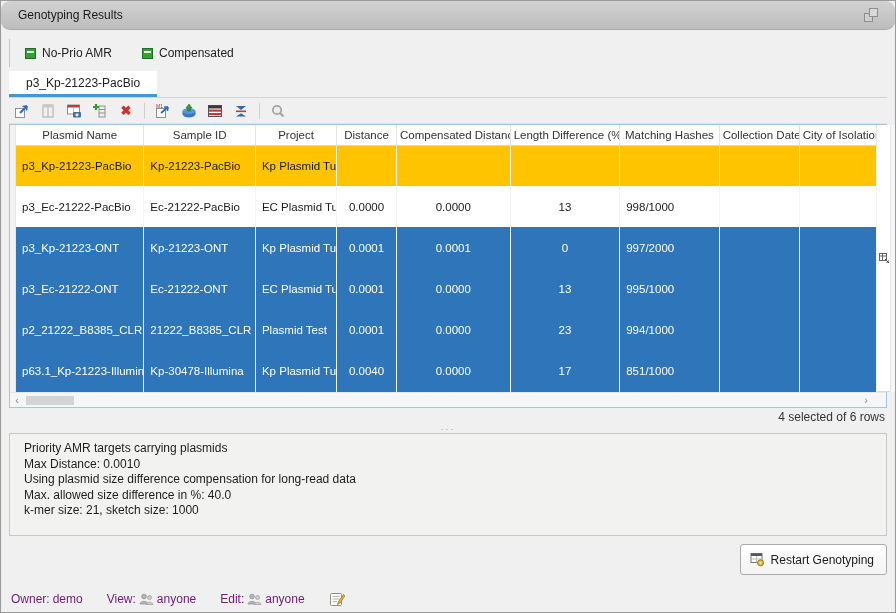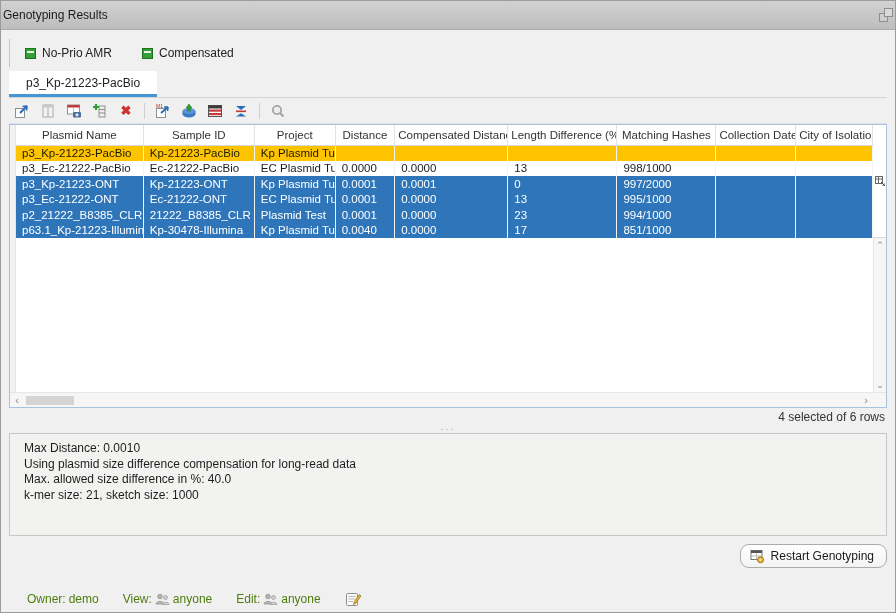--- a/index.html
+++ b/index.html
@@ -2,21 +2,21 @@
 <html><head>
 <meta charset="utf-8">
 <style>
   * { margin:0; padding:0; box-sizing:border-box; }
   html,body { background:#e8e8e8; }
   body { font-family:"Liberation Sans", sans-serif; }
   .window { width:896px; height:613px; background:#f0f0f0; border:1px solid #9b9b9b;
             position:relative; overflow:hidden; }
   .titlebar { height:29px; background:linear-gradient(#d2d2d2,#bdbdbd);
               border-bottom:1px solid #ababab; display:flex; align-items:center;
-              padding:0 2px; font-size:12px; color:#1a1a1a; }
+              padding:0 17px; font-size:12px; color:#1a1a1a;border-radius:9px; }
   .float-btn { margin-left:auto; width:14px; height:14px; position:relative; cursor:default; }
   .float-btn .sq1 { position:absolute; right:0; top:0; width:9px; height:9px; border:1.5px solid #8d8d8d; background:#d9d9d9;}
   .float-btn .sq2 { position:absolute; left:0; bottom:0; width:9px; height:9px; border:1.5px solid #8d8d8d; background:#cfcfcf;}
   .main { padding:0 8px; }
   
   .tabs { display:flex; margin-top:9px; height:28px; align-items:stretch; }
   .tab { display:flex; align-items:center; gap:6px; padding:0 15px; font-size:12px;
          color:#222; position:relative; cursor:default; }
   .tab.active { background:#ffffff; border-bottom:3px solid #4596d5; }
   .tab.inactive { border-left:1px solid #c6c6c6; }
@@ -32,28 +32,28 @@
   .toolbar { display:flex; align-items:center; height:26px; padding:0 2px; gap:4px;
              border-bottom:1px solid #e2e2e2; }
   .tbtn { width:22px; height:20px; display:flex; align-items:center; justify-content:center; border-radius:2px; }
   .tsep { width:1px; height:16px; background:#cfcfcf; margin:0 3px; }
   .xglyph { color:#cf3030; font-size:13px; font-weight:bold; line-height:1; }
   
   .table-panel { margin-top:0; height:284px; border:1px solid #a6c4e0; background:#fff;
                  display:flex; flex-direction:column; }
   .tp-top { display:flex; flex:1; min-height:0; }
   .left-strip { width:6px; background:#f2f2f2; border-right:1px solid #e6e6e6; flex:none;}
-  .grid-wrap { flex:1; min-width:0; display:flex; flex-direction:column; }
+  .grid-wrap { flex:1; min-width:0; display:flex; flex-direction:row; }
   table.grid { border-collapse:collapse; table-layout:fixed; width:861px; }
   .grid th { height:20px; font-weight:normal; font-size:11.5px; color:#333; background:#fff;
              border-right:1px solid #e3e3e3; border-bottom:1px solid #d8d8d8; text-align:center;
              overflow:hidden; white-space:nowrap; padding:0 3px; }
   .grid td { height:15.5px; font-size:11.5px; color:#1b1b1b; padding:0 6px; white-space:nowrap;
              overflow:hidden; border-right:1px solid rgba(0,0,0,0.05); }
-  .grid td.num { text-align:left; }
+  .grid td.num { text-align:center; }
   tr.reference td { background:#ffc400; color:#1b1b00; }
   tr.selected td { background:#2e75b9; color:#ffffff; }
   .vscroll { width:13px; flex:none; background:#f6f6f6; border-left:1px solid #e6e6e6;
              display:flex; flex-direction:column; justify-content:space-between; align-items:center;
              font-size:9px; color:#8a8a8a; padding:2px 0; }
   .corner-head { width:13px; flex:none; border-bottom:1px solid #d8d8d8; display:flex;
                  align-items:center; justify-content:center; background:#fff;}
   .hscroll { height:15px; border-top:1px solid #e6e6e6; background:#f6f6f6; display:flex;
              align-items:center; font-size:11px; color:#8a8a8a; }
   .hthumb { width:48px; height:9px; background:#d4d4d4; margin-left:2px; }
@@ -63,25 +63,25 @@
   
   .sel-status { text-align:right; font-size:12px; color:#333; padding:2px 2px 0 0; height:16px; }
   .splitter { height:9px; display:flex; align-items:center; justify-content:center; }
   .splitter .dots { color:#a0a0a0; font-size:9px; letter-spacing:2px; line-height:4px; }
   
   .info-panel { height:103px; border:1px solid #c7c7c7; background:#f2f2f1; padding:7px 0 0 14px; }
   .info-panel .line { font-size:12px; color:#1d1d1d; line-height:15.5px; white-space:nowrap; }
   
   .btn-row { display:flex; justify-content:flex-end; margin-top:8px; }
   .restart-btn { display:flex; align-items:center; gap:6px; background:linear-gradient(#ffffff,#f3f3f3);
-                 border:1px solid #ababab; border-radius:9px; height:24px; padding:0 12px 0 9px;
+                 border:1px solid #ababab; border-radius:3px; height:31px; padding:0 12px 0 9px;
                  font-size:12px; color:#1b1b1b; cursor:default; }
   
-  .statusbar { position:absolute; left:16px; right:0; bottom:0; height:26px; display:flex;
-               align-items:center; gap:6px; padding:0 10px; font-size:12px; color:#4d7c0f; }
+  .statusbar { position:absolute; left:0; right:0; bottom:0; height:26px; display:flex;
+               align-items:center; gap:6px; padding:0 10px; font-size:12px; color:#701a75; }
   .sb-group { display:flex; align-items:center; gap:3px; }
   .sb-gap { width:12px; }
   svg { display:block; }
 </style>
 </head>
 <body>
 
 <div class="window">
 
   <div class="titlebar">
@@ -312,20 +312,21 @@
       </div>
     </div>
 
     <div class="sel-status">4 selected of 6 rows</div>
 
     <div class="splitter">
       <span class="dots">···</span>
     </div>
 
     <div class="info-panel">
+      <div class="line">Priority AMR targets carrying plasmids</div>
       <div class="line">Max Distance: 0.0010</div>
       <div class="line">Using plasmid size difference compensation for long-read data</div>
       <div class="line">Max. allowed size difference in %: 40.0</div>
       <div class="line">k-mer size: 21, sketch size: 1000</div>
     </div>
 
     <div class="btn-row">
       <button class="restart-btn">
         <svg width="15" height="15" viewBox="0 0 15 15">
             <rect x="1" y="1.5" width="11" height="9" fill="#fff" stroke="#777"></rect>

